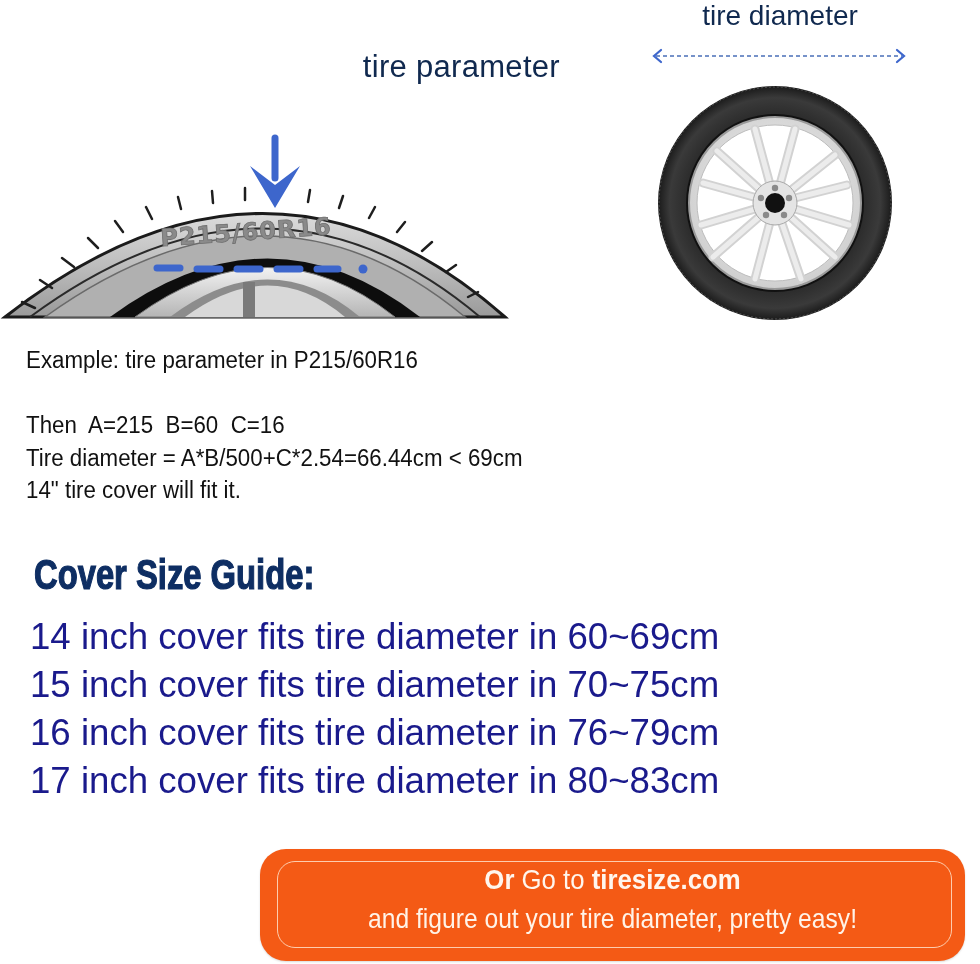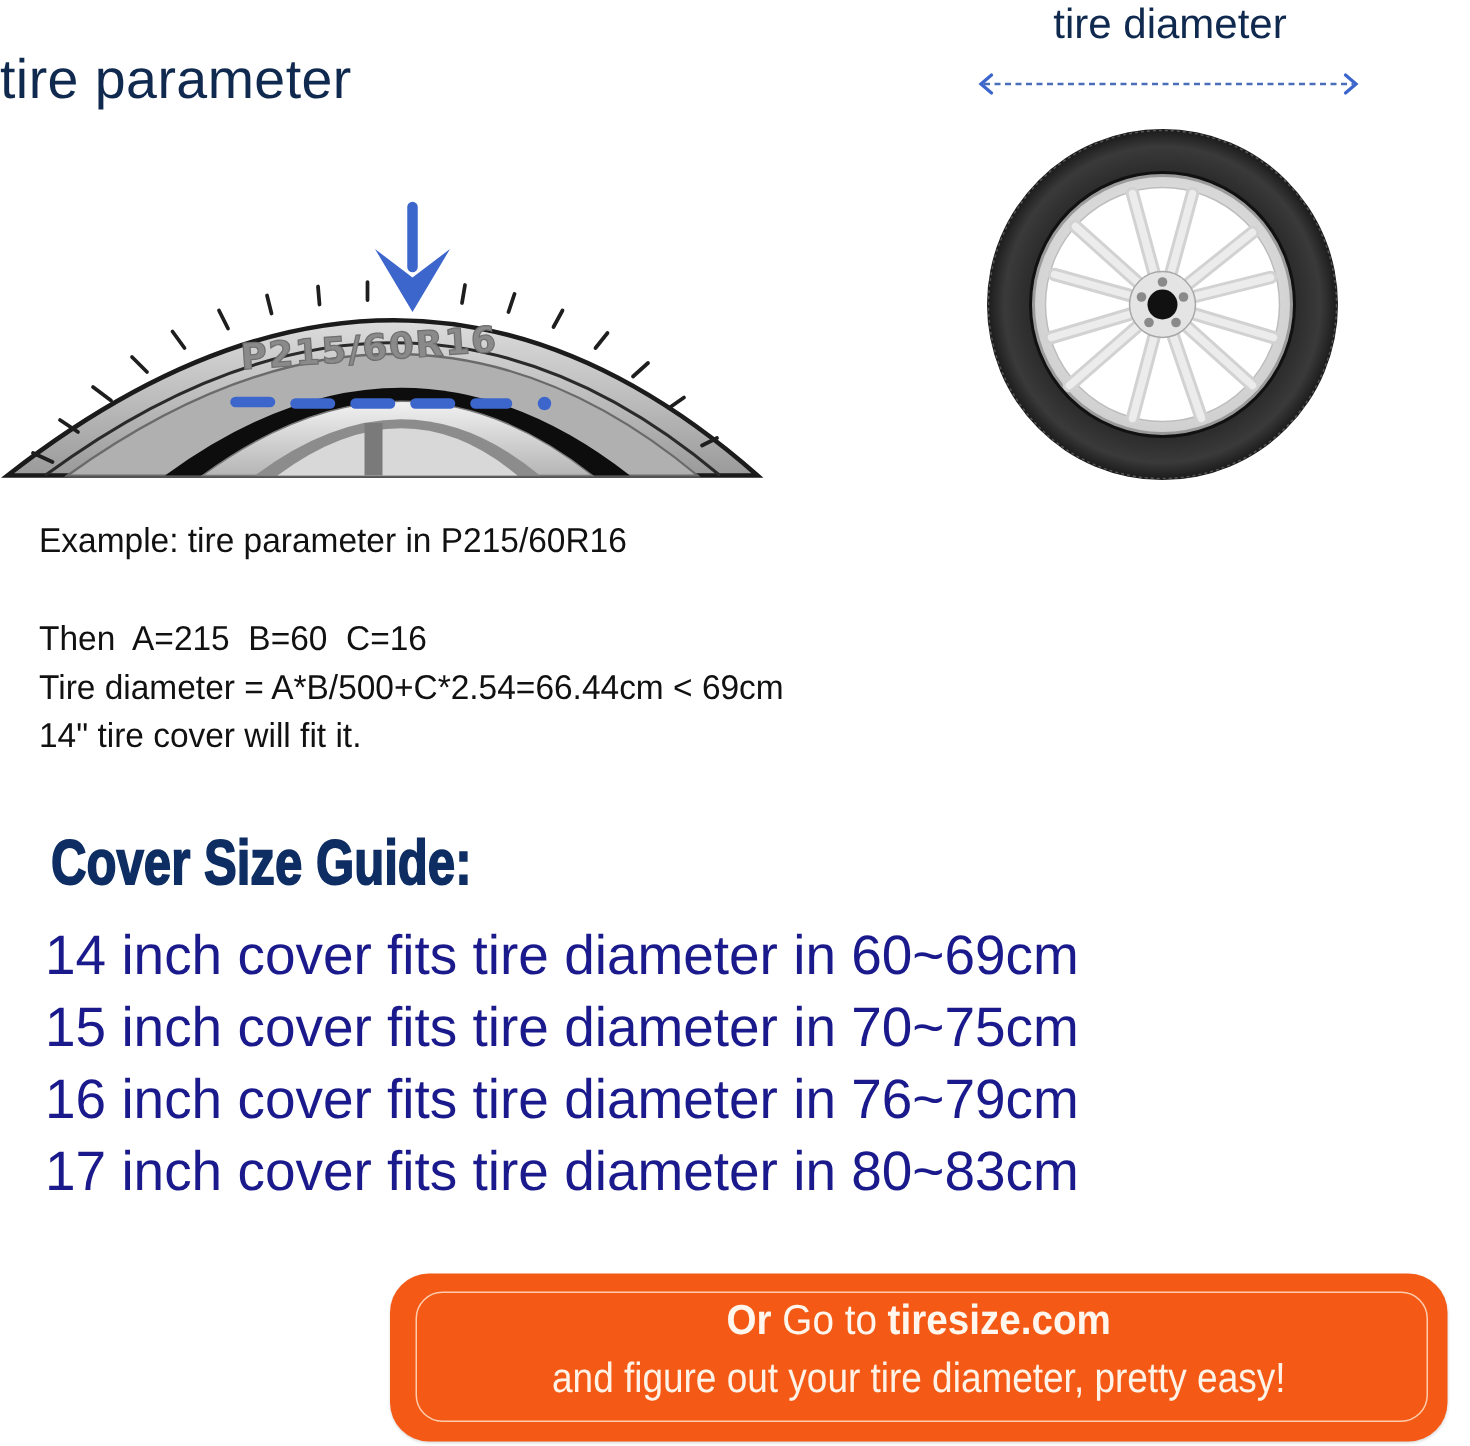--- a/index.html
+++ b/index.html
@@ -11,24 +11,24 @@
       width: 980px;
       height: 964px;
       position: relative;
       overflow: hidden;
       font-family: "Liberation Sans", sans-serif;
     }
     .abs { position: absolute; }
 
     
     #param-title {
-      left: 0; top: 32px; width: 560px;
-      text-align: left;
+      left: 0; top: 46px; width: 560px;
+      text-align: right;
       color: #10294f;
-      font-size: 37px;
+      font-size: 31px;
       line-height: 42px;
       letter-spacing: 0.3px;
     }
     #tire-arc-svg { left: 0; top: 130px; }
 
     
     #diam-title {
       left: 650px; top: -2px; width: 260px;
       text-align: center;
       color: #10294f;

